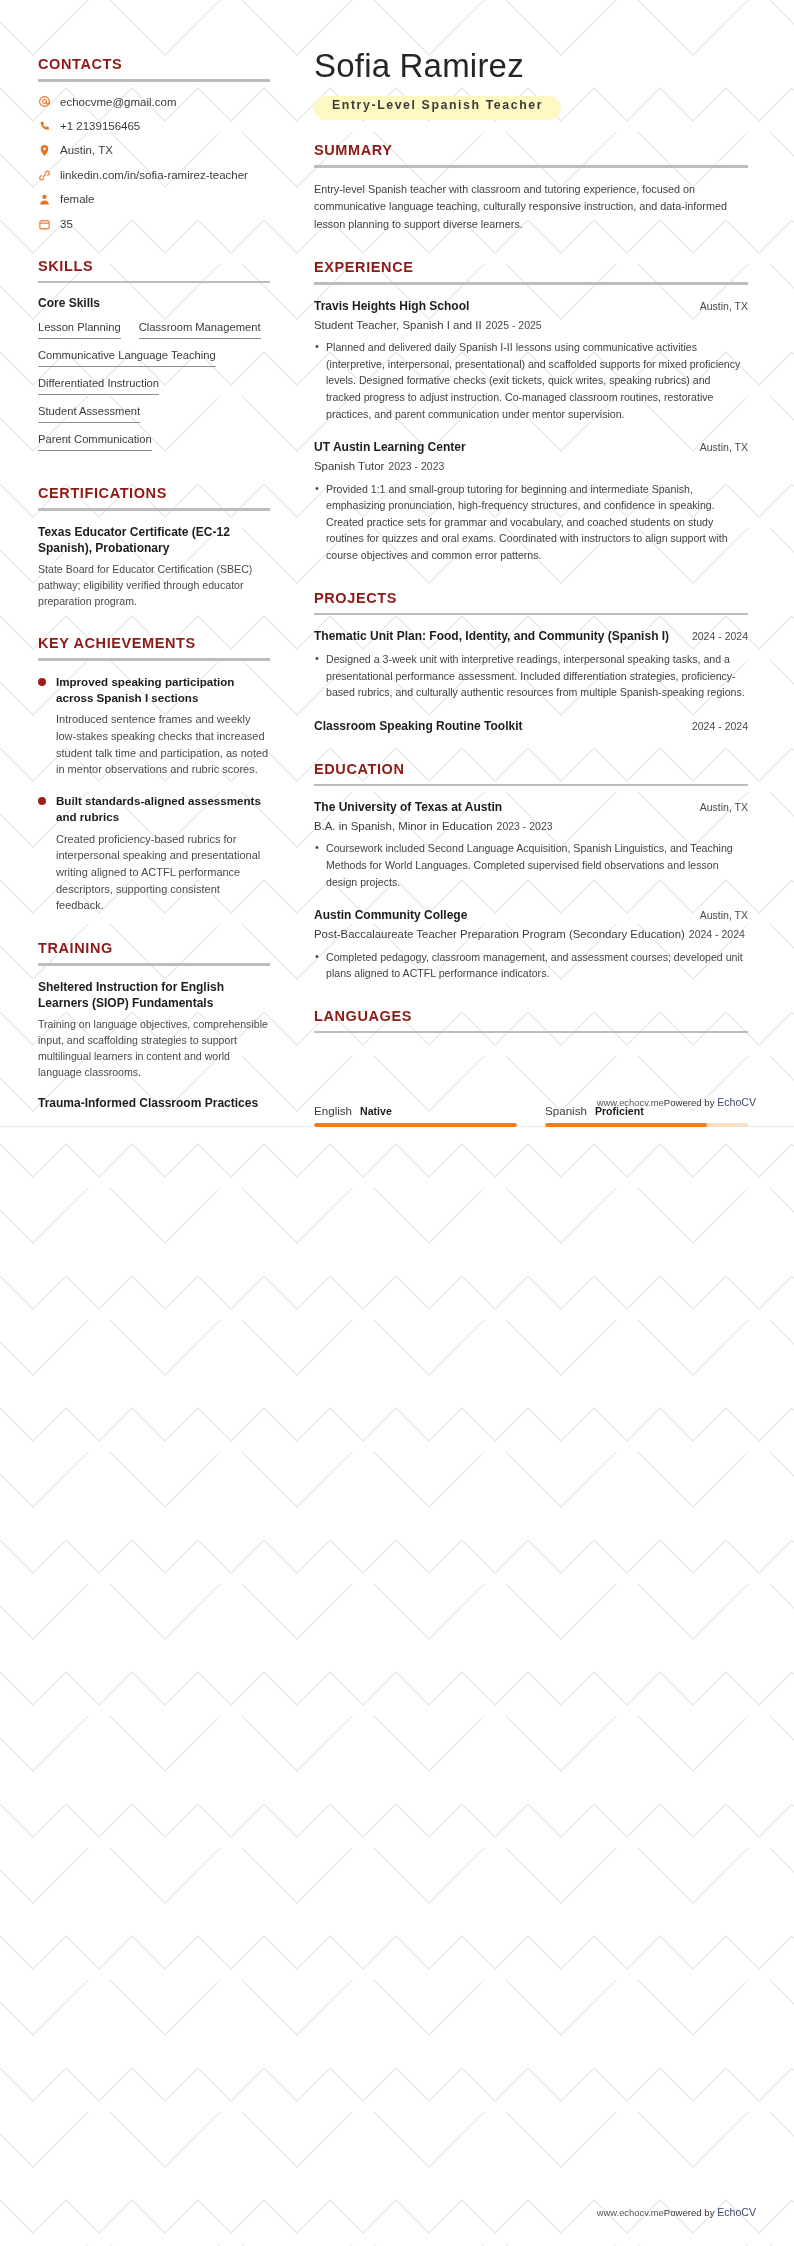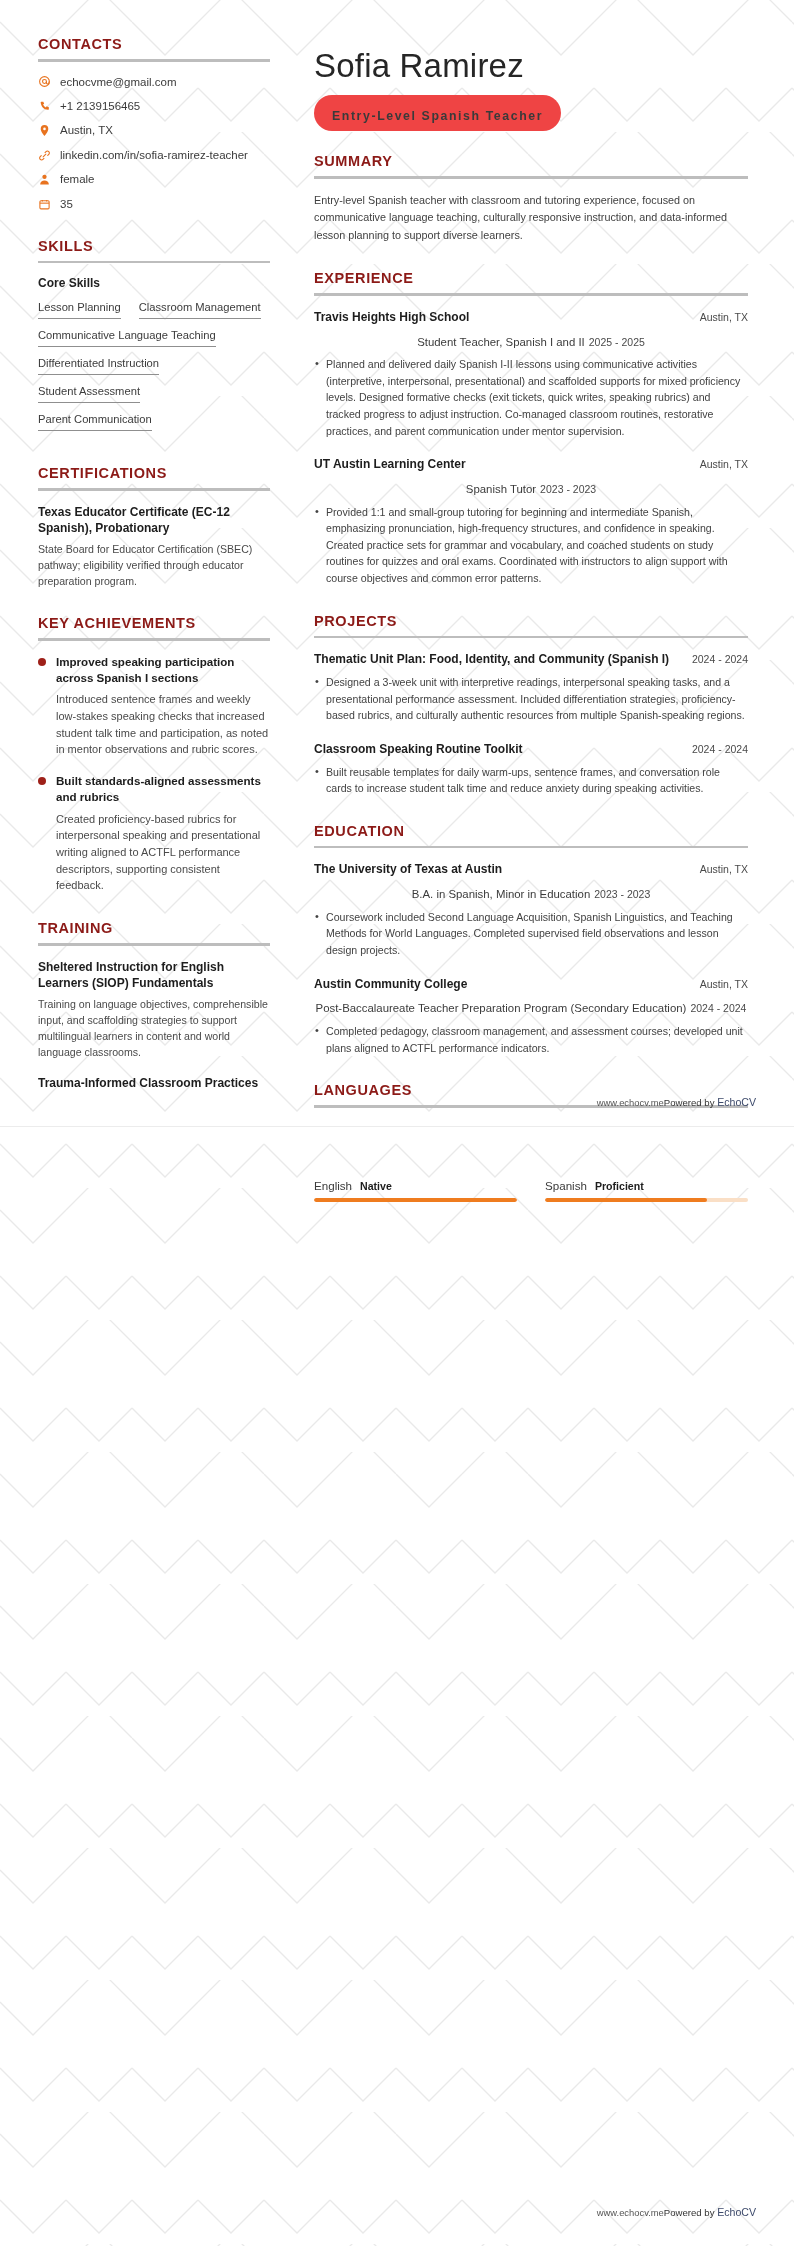--- a/index.html
+++ b/index.html
@@ -30,21 +30,21 @@
     width: 794px;
   }
   .cv-body {
     display: flex;
     align-items: flex-start;
     padding: 0;
   }
   .col-left {
     width: 300px;
     flex: 0 0 300px;
-    padding: 36px 30px 0 38px;
+    padding: 56px 30px 0 38px;
   }
   .col-right {
     width: 494px;
     flex: 0 0 494px;
     padding: 48px 46px 0 14px;
   }
 
   
   .sec-title {
     font-size: 14.5px;
@@ -149,26 +149,26 @@
   .name {
     font-size: 33px;
     font-weight: normal;
     color: #262626;
     letter-spacing: 0.2px;
     line-height: 1.1;
     margin-bottom: 11px;
   }
   .role-badge {
     display: inline-block;
-    background: #ef4444;
+    background: #fef9c3;
     color: #3a3a3a;
     font-size: 12.3px;
     font-weight: bold;
     letter-spacing: 1.6px;
-    padding: 14px 18px 8px 18px;
+    padding: 2px 18px 8px 18px;
     border-radius: 20px;
     margin-bottom: 22px;
   }
   .summary-text {
     font-size: 10.8px;
     color: #414141;
     line-height: 1.62;
   }
 
   
@@ -186,24 +186,24 @@
     line-height: 1.4;
   }
   .entry-loc {
     font-size: 10.5px;
     color: #4a4a4a;
     white-space: nowrap;
     flex: 0 0 auto;
   }
   .entry-sub {
     display: flex;
-    justify-content: center;
+    justify-content: flex-start;
     align-items: baseline;
     gap: 4px;
-    margin-top: 8px;
+    margin-top: 2px;
   }
   .entry-role {
     font-size: 11.4px;
     color: #3b3b3b;
     line-height: 1.45;
   }
   .entry-date {
     font-size: 10.5px;
     color: #4a4a4a;
     white-space: nowrap;
@@ -500,23 +500,20 @@
             <ul class="bullets">
               <li>Designed a 3-week unit with interpretive readings, interpersonal speaking tasks, and a presentational performance assessment. Included differentiation strategies, proficiency-based rubrics, and culturally authentic resources from multiple Spanish-speaking regions.</li>
             </ul>
           </div>
 
           <div class="entry">
             <div class="entry-head">
               <div class="entry-org">Classroom Speaking Routine Toolkit</div>
               <div class="entry-date">2024 - 2024</div>
             </div>
-            <ul class="bullets">
-              <li>Built reusable templates for daily warm-ups, sentence frames, and conversation role cards to increase student talk time and reduce anxiety during speaking activities.</li>
-            </ul>
           </div>
         </div>
 
         
         <div class="sec">
           <div class="sec-title">EDUCATION</div>
           <div class="sec-rule"></div>
 
           <div class="entry">
             <div class="entry-head">

